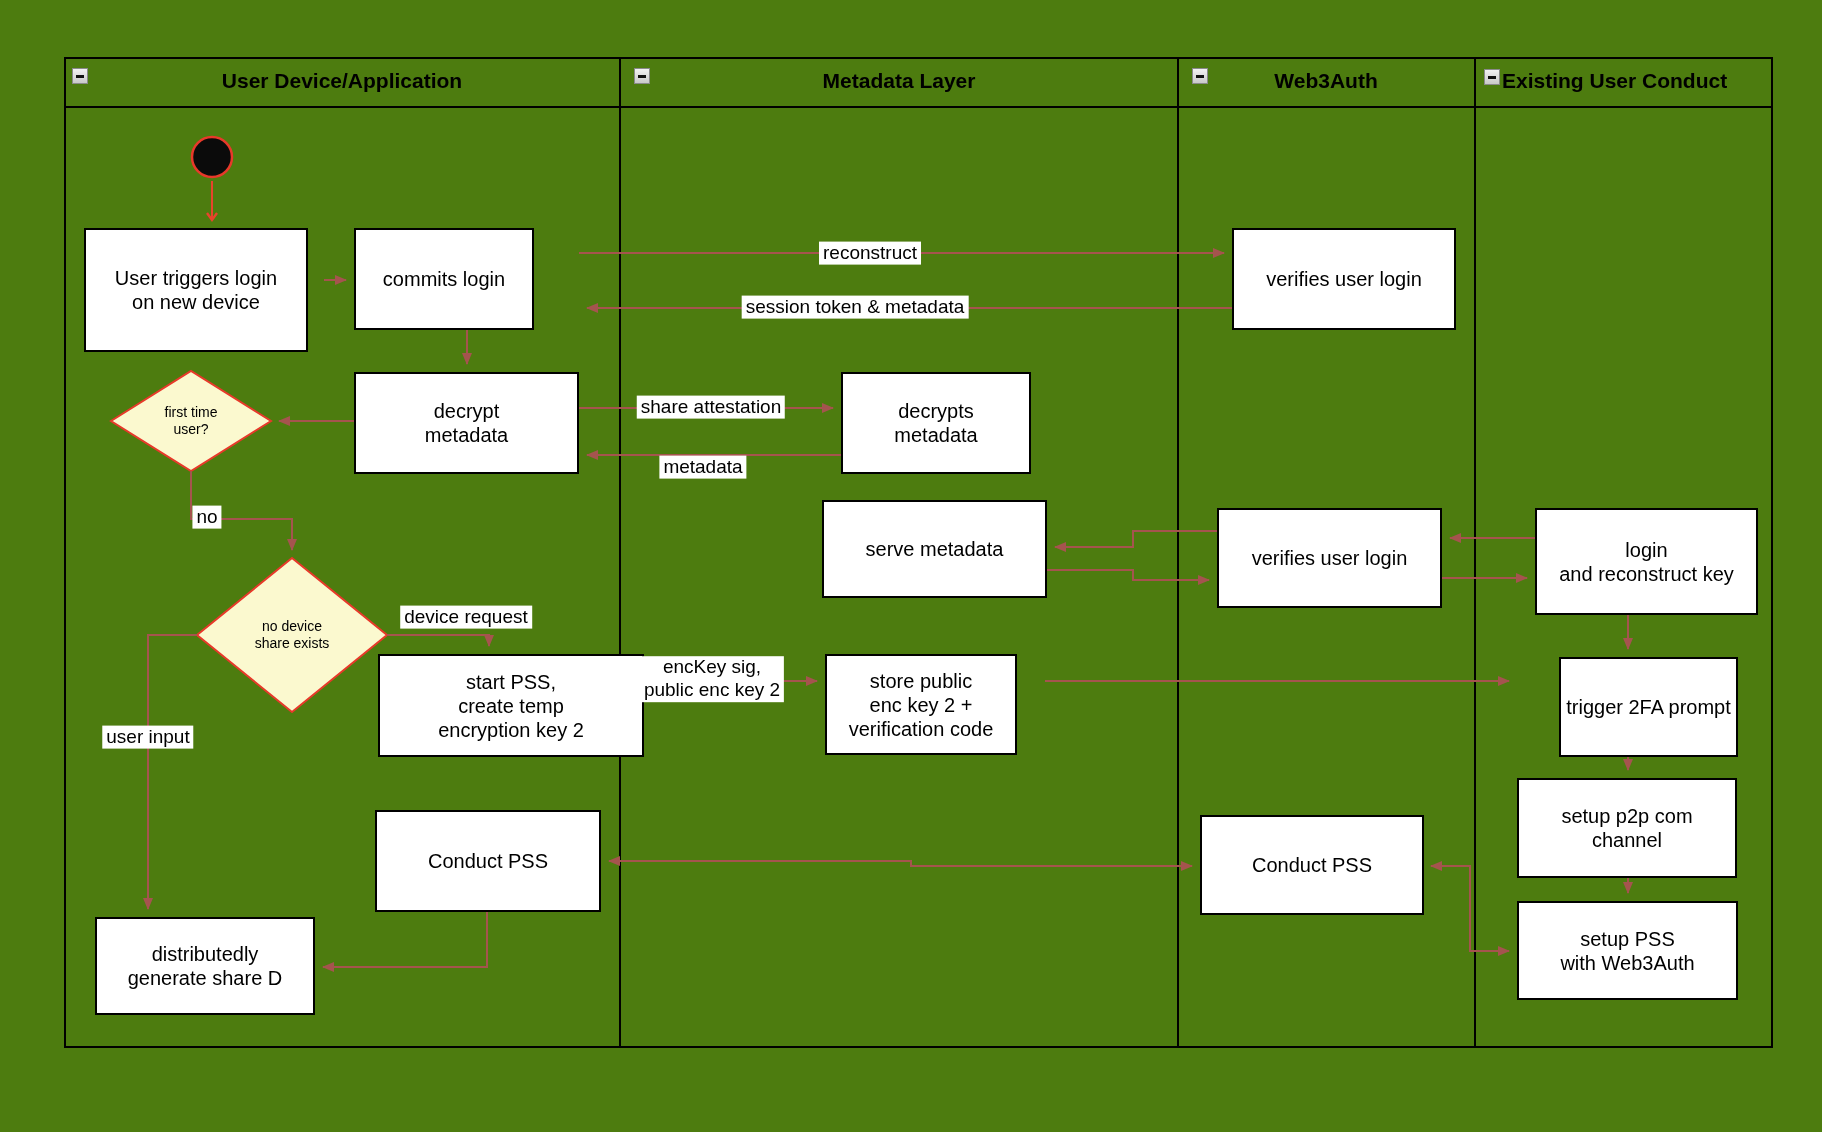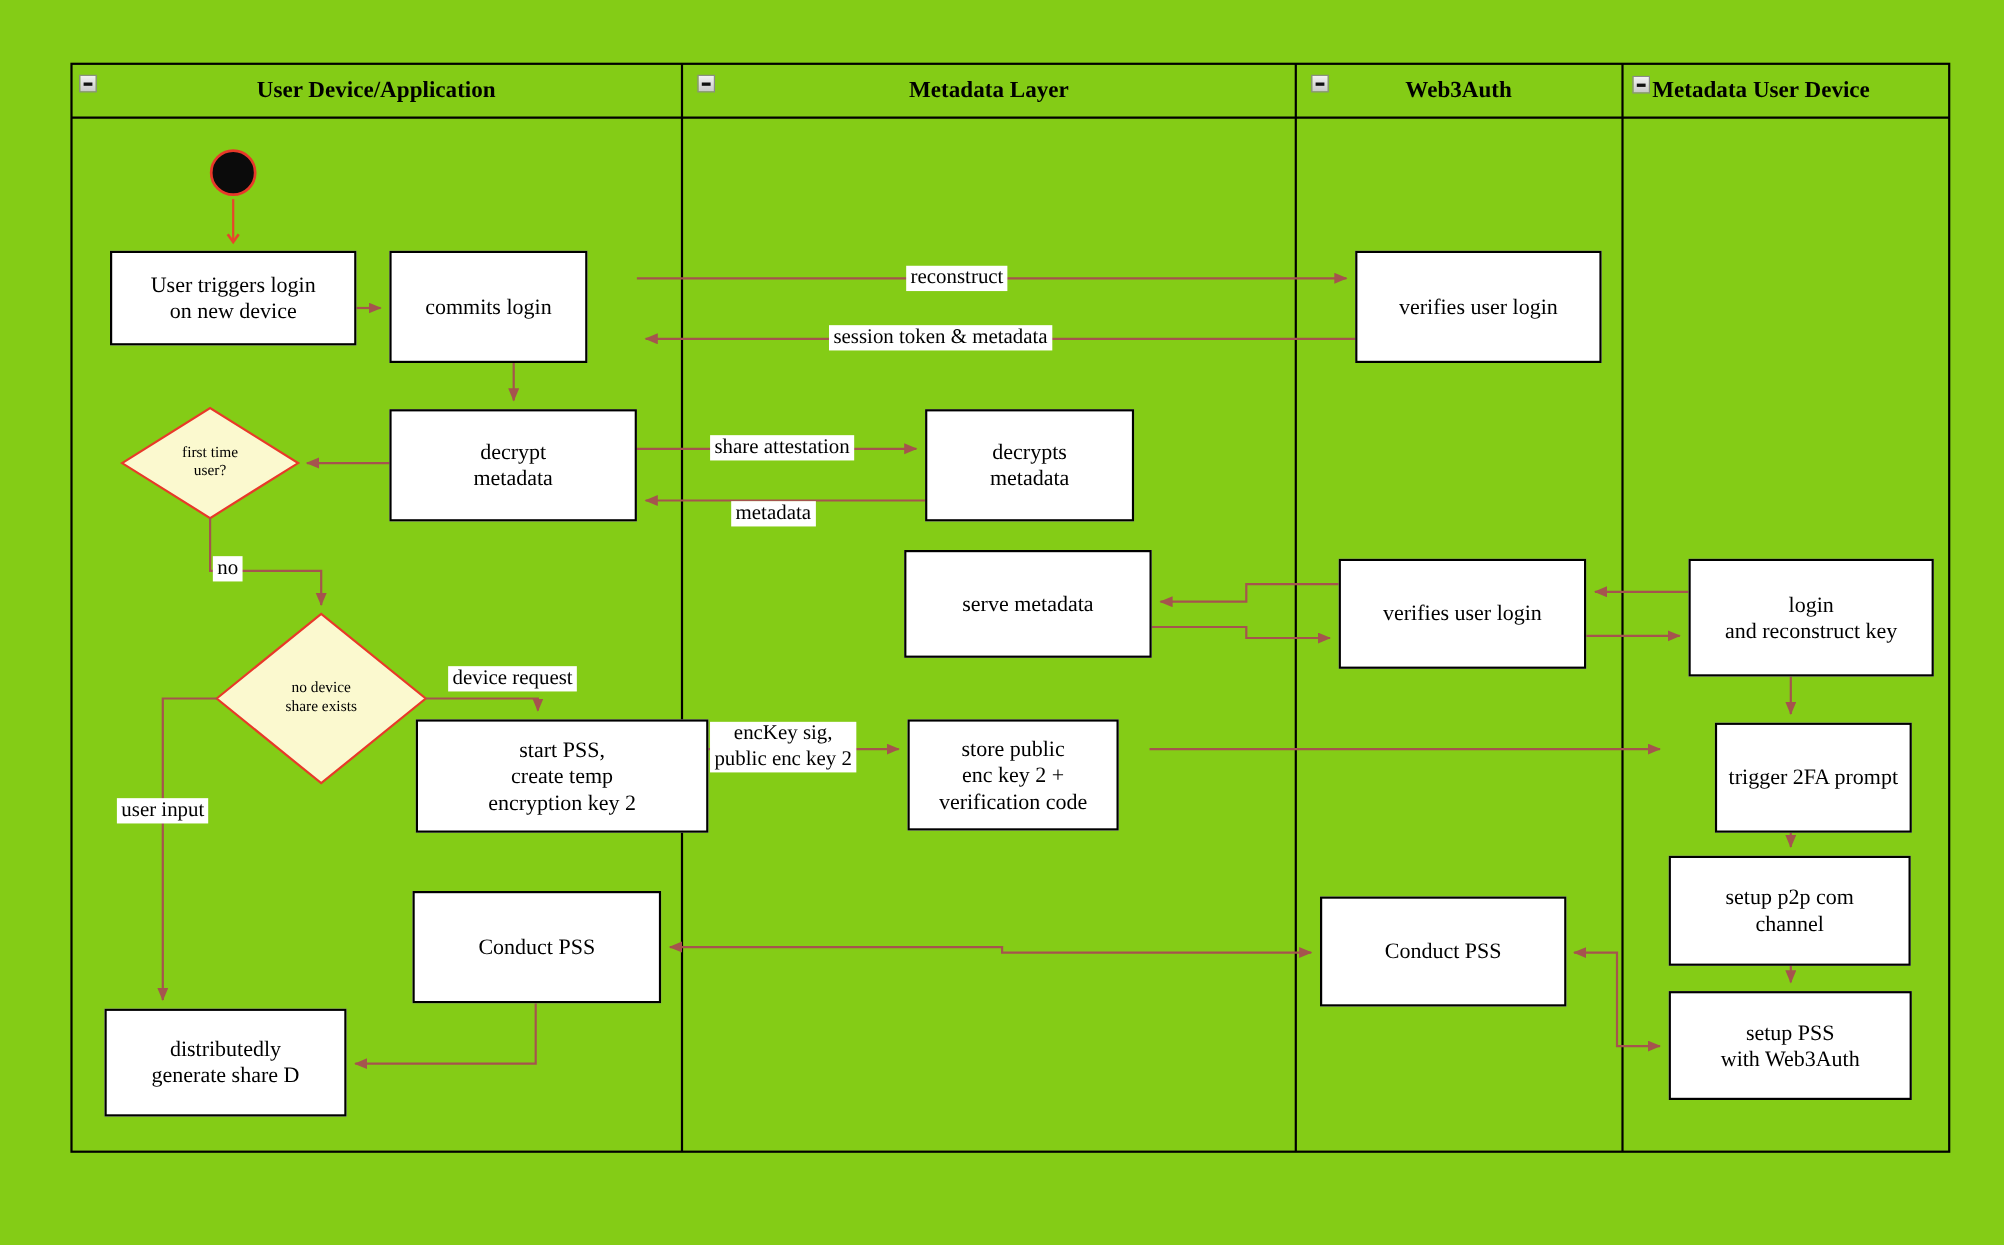--- a/index.html
+++ b/index.html
@@ -1,18 +1,18 @@
 <!DOCTYPE html>
 <html><head>
 <meta charset="utf-8">
 <style>
   html,body{margin:0;padding:0;background:#ffffff;}
   #canvas{
-    position:relative;width:1822px;height:1132px;background:#84cc16;
-    font-family:Liberation Serif, serif;color:#000;
+    position:relative;width:1822px;height:1132px;background:#4d7c0f;
+    font-family:Liberation Sans, sans-serif;color:#000;
     overflow:hidden;
   }
   svg.layer{position:absolute;left:0;top:0;z-index:1;}
   .lane-title{
     position:absolute;top:69px;font-weight:bold;font-size:21px;z-index:3;
     transform:translateX(-50%);white-space:nowrap;
   }
   .lane-title.left-align{transform:none;}
   .collapse{
     position:absolute;width:16px;height:16px;z-index:4;
@@ -90,23 +90,23 @@
   </svg>
 
   <span class="collapse" style="left:72px;top:68px"></span>
   <span class="collapse" style="left:634px;top:68px"></span>
   <span class="collapse" style="left:1192px;top:68px"></span>
   <span class="collapse" style="left:1484px;top:69px"></span>
 
   <div class="lane-title" style="left:342px">User Device/Application</div>
   <div class="lane-title" style="left:899px">Metadata Layer</div>
   <div class="lane-title" style="left:1326px">Web3Auth</div>
-  <div class="lane-title left-align" style="left:1502px">Metadata User Device</div>
+  <div class="lane-title left-align" style="left:1502px">Existing User Conduct</div>
 
-  <div class="node" style="left:100px;top:228px;width:224px;height:86px">User triggers login
+  <div class="node" style="left:84px;top:228px;width:224px;height:124px">User triggers login
 on new device</div>
   <div class="node" style="left:354px;top:228px;width:180px;height:102px">commits login</div>
   <div class="node" style="left:1232px;top:228px;width:224px;height:102px">verifies user login</div>
   <div class="node" style="left:354px;top:372px;width:225px;height:102px">decrypt
 metadata</div>
   <div class="node" style="left:841px;top:372px;width:190px;height:102px">decrypts
 metadata</div>
   <div class="node" style="left:822px;top:500px;width:225px;height:98px">serve metadata</div>
   <div class="node" style="left:1217px;top:508px;width:225px;height:100px">verifies user login</div>
   <div class="node" style="left:1535px;top:508px;width:223px;height:107px">login

